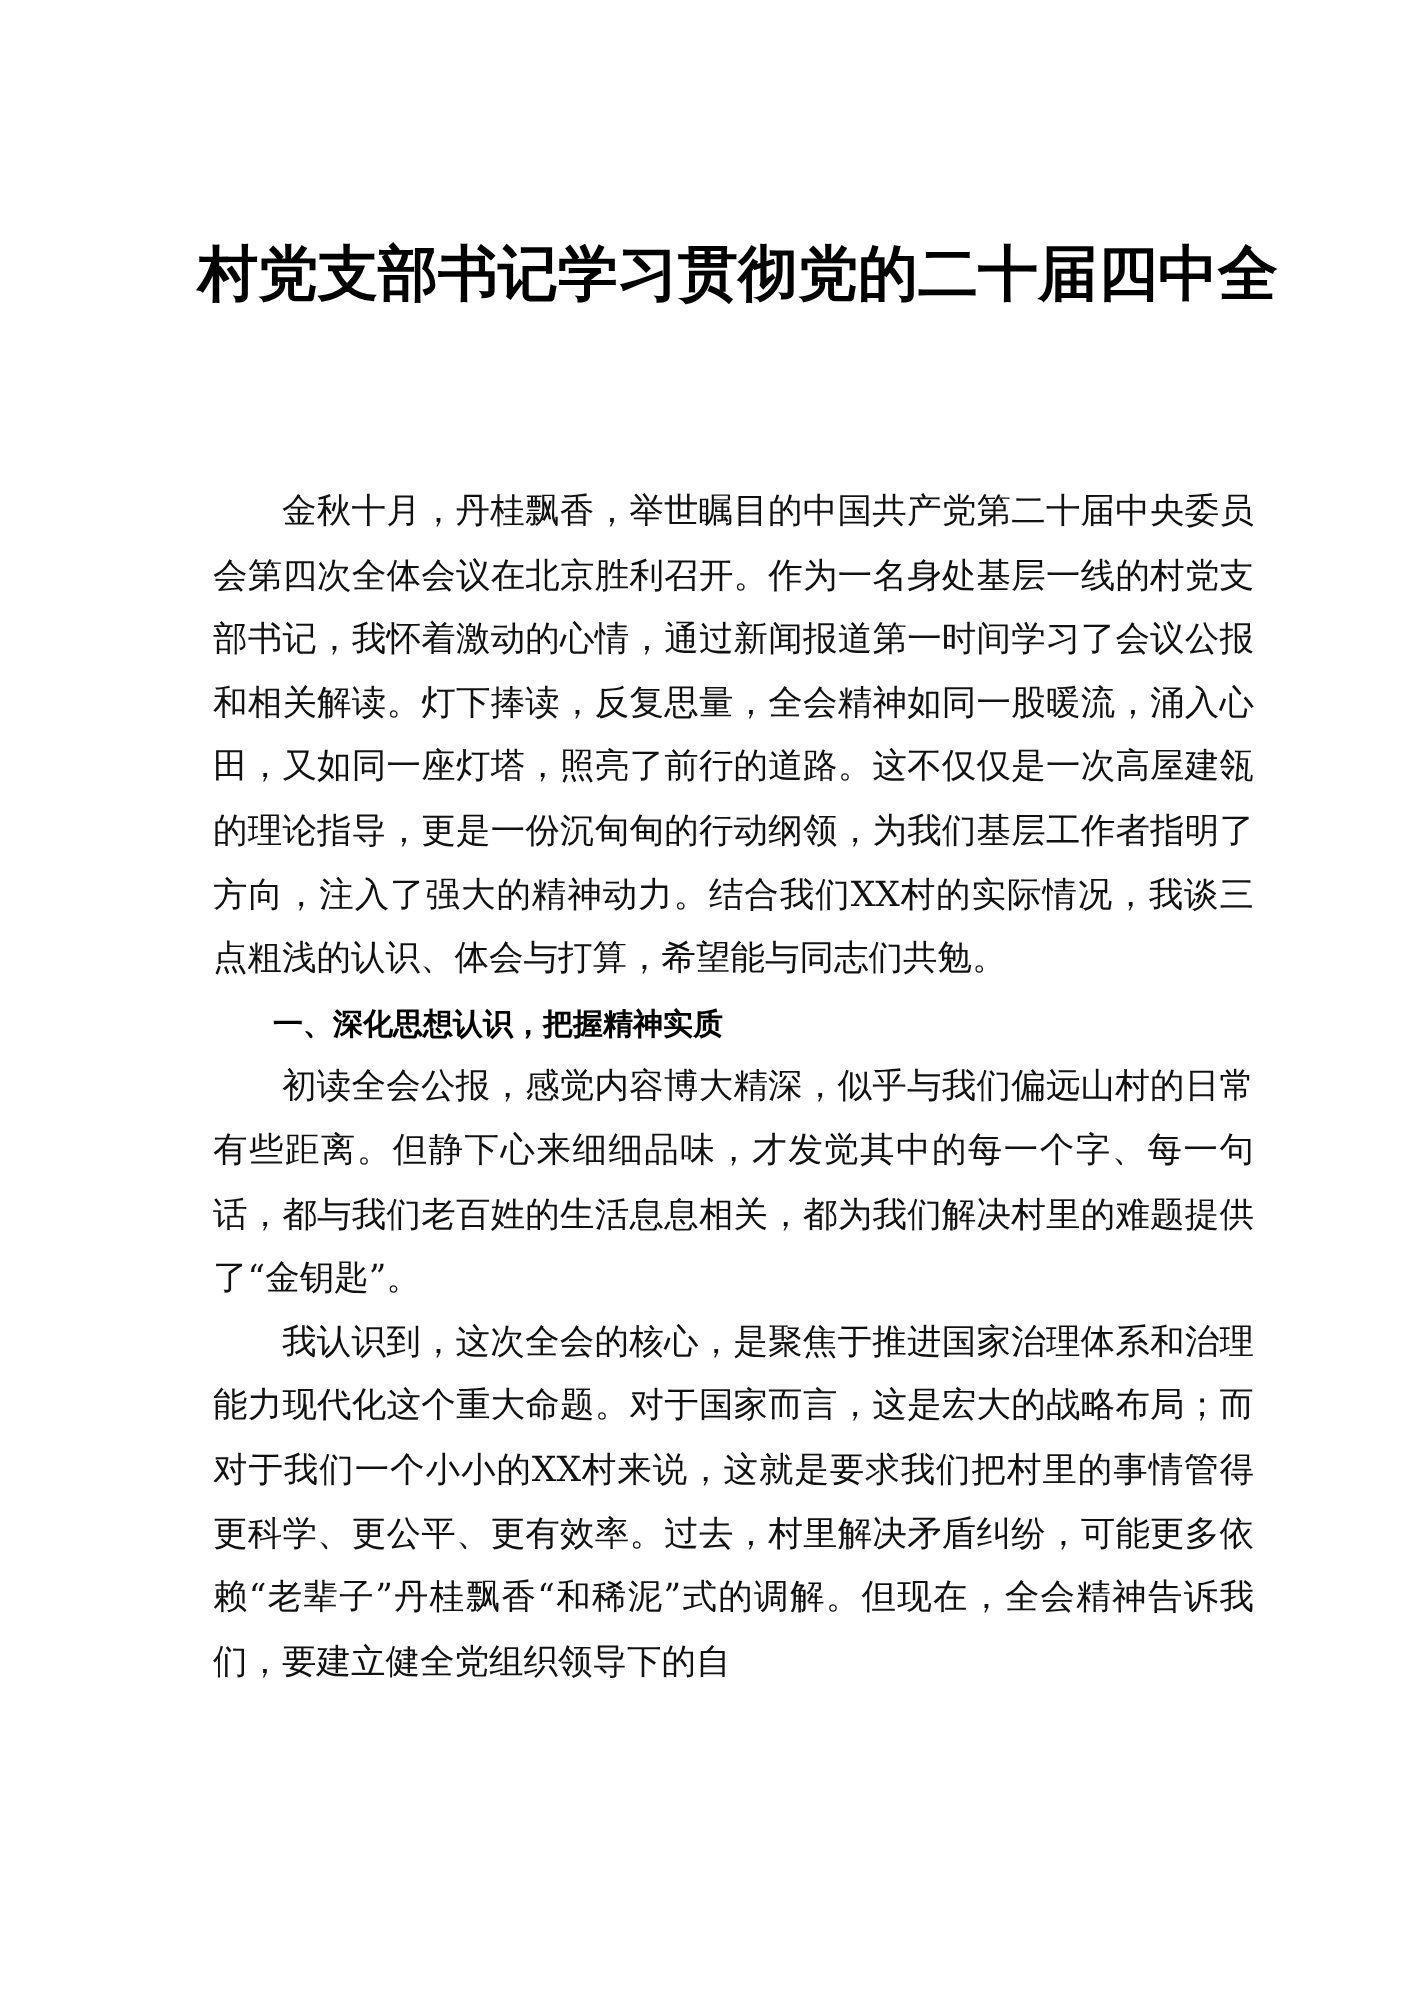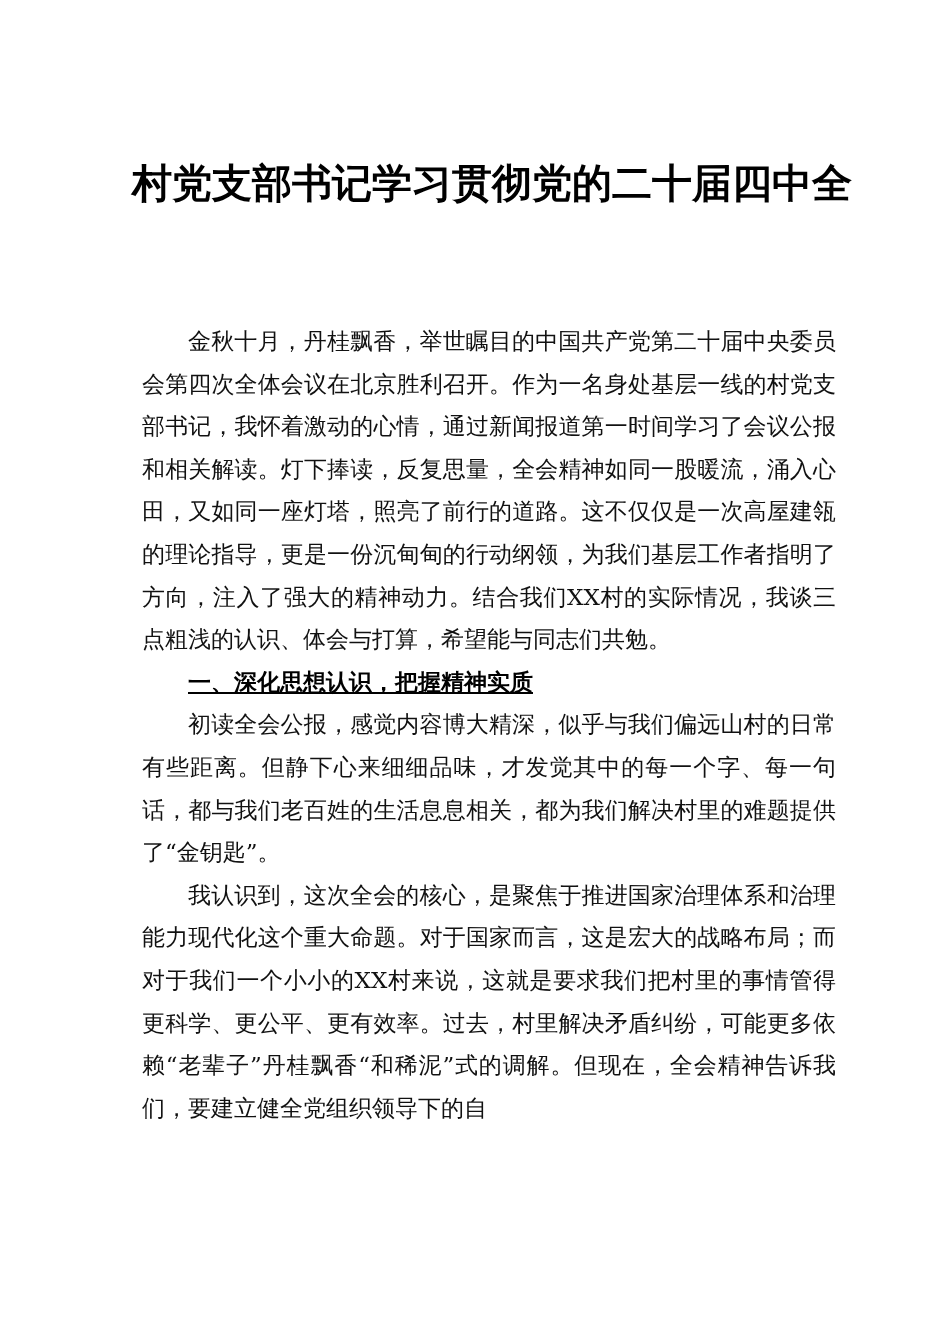--- a/index.html
+++ b/index.html
@@ -15,21 +15,21 @@
     .body {
       position: absolute; left: 130px; width: 694px; top: 320px;
       font-family: "DejaVu Serif", "Liberation Serif", serif;
       font-size: 23px; line-height: 42.6px; color: #111;
       text-align: justify;
     }
     .body p { margin: 0; text-indent: 2em; }
     .body h2 {
       margin: 0; text-indent: 2em;
       font-family: "DejaVu Sans", "Liberation Sans", sans-serif;
-      font-weight: bold; font-size: 23px; line-height: 42.6px; color: #000; text-decoration: underline;
+      font-weight: bold; font-size: 20px; line-height: 42.6px; color: #000;
     }
   </style>
 </head>
 <body>
 
 <div class="page">
   <div class="title">
     <span class="line">村党支部书记学习贯彻党的二十届四中全</span>
   </div>
 

